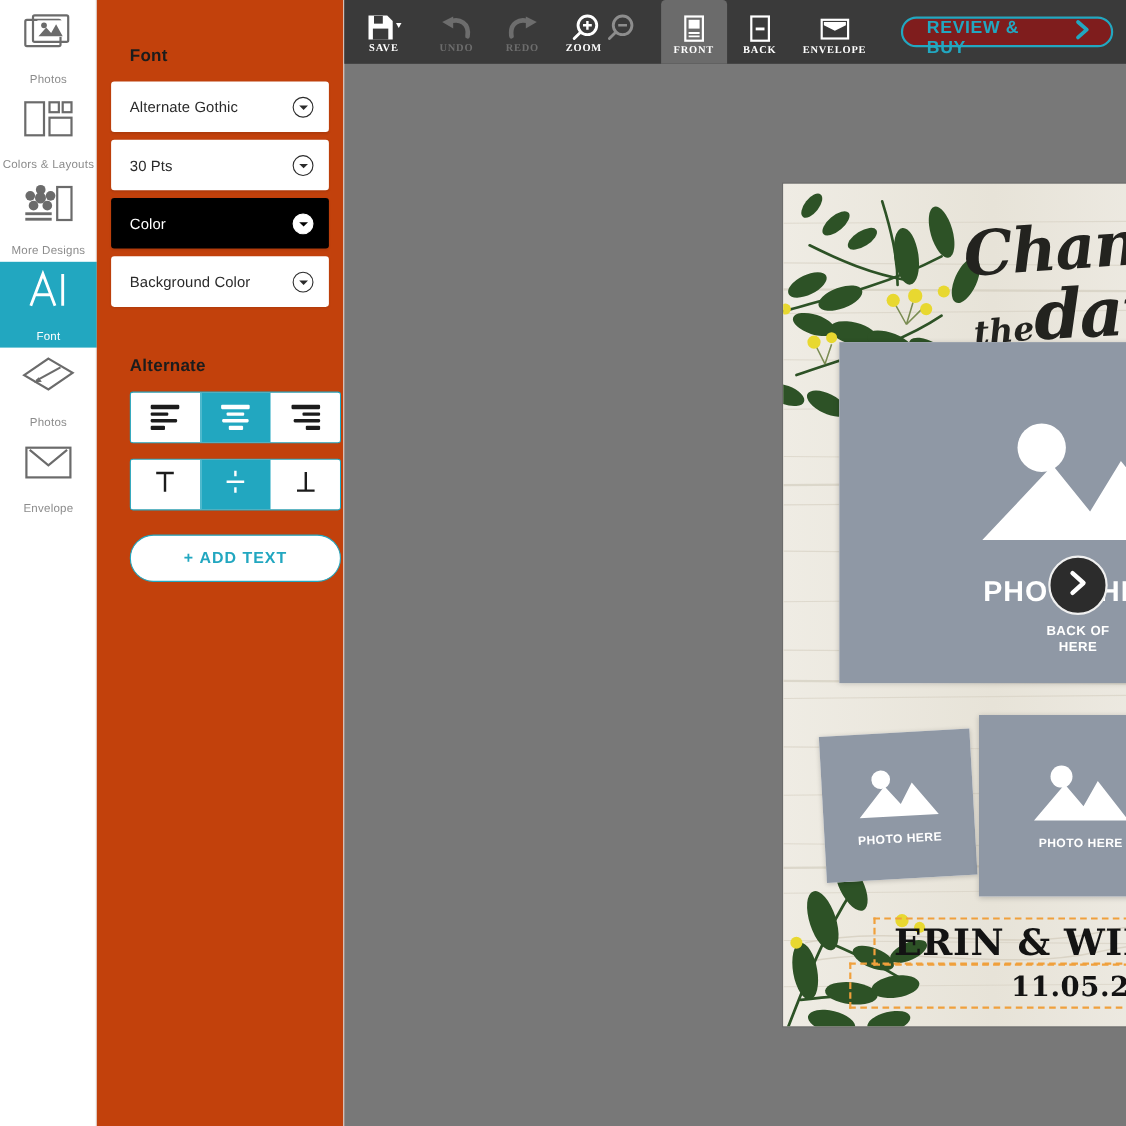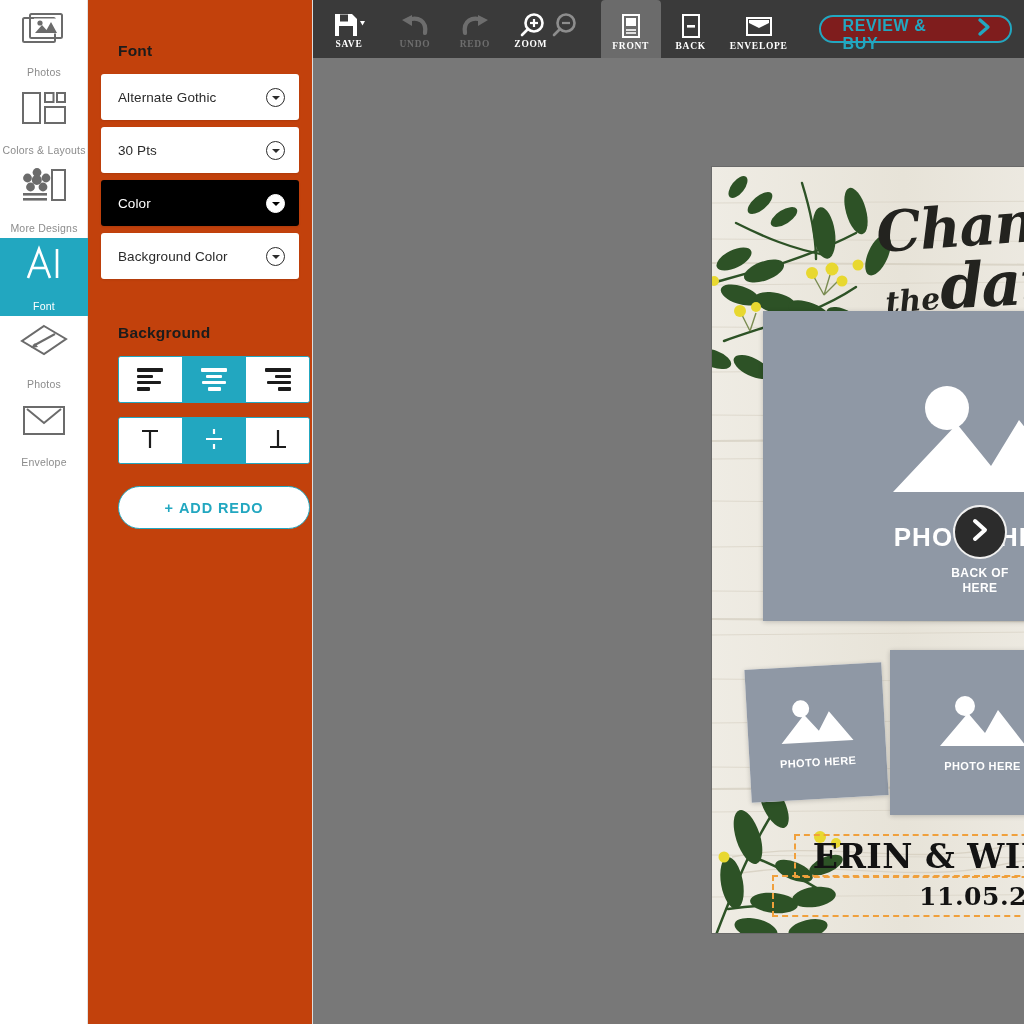--- a/index.html
+++ b/index.html
@@ -324,21 +324,21 @@
     <div class="field-row dark">
       <span class="field-label">Color</span>
       <span class="caret"></span>
     </div>
 
     <div class="field-row">
       <span class="field-label">Background Color</span>
       <span class="caret"></span>
     </div>
 
-    <div class="panel-heading align-h">Background</div>
+    <div class="panel-heading align-h">Alternate</div>
 
     <div class="align-group" style="margin-left:17px">
       <div class="align-btn">
         <span class="bars left">
           <i class="bar"></i>
             <i class="bar"></i>
             <i class="bar"></i>
             <i class="bar"></i>
         </span>
       </div>
@@ -383,21 +383,21 @@
           <svg width="22" height="24" viewBox="0 0 22 24">
             <line x1="3" y1="20" x2="19" y2="20" stroke="#1c1c1c" stroke-width="2.2"></line>
             <line x1="11" y1="3" x2="11" y2="20" stroke="#1c1c1c" stroke-width="2.2"></line>
           </svg>
         </span>
       </div>
     </div>
 
     <div class="add-text-btn" style="margin-left:17px">
       <span>+</span>
-      <span>ADD REDO</span>
+      <span>ADD TEXT</span>
     </div>
   </aside>
 
   <section id="main">
 
     <div id="toolbar">
 
       <div class="tool" id="save-tool">
         <span class="tool-ico">
           <svg width="36" height="26" viewBox="0 0 36 26">

